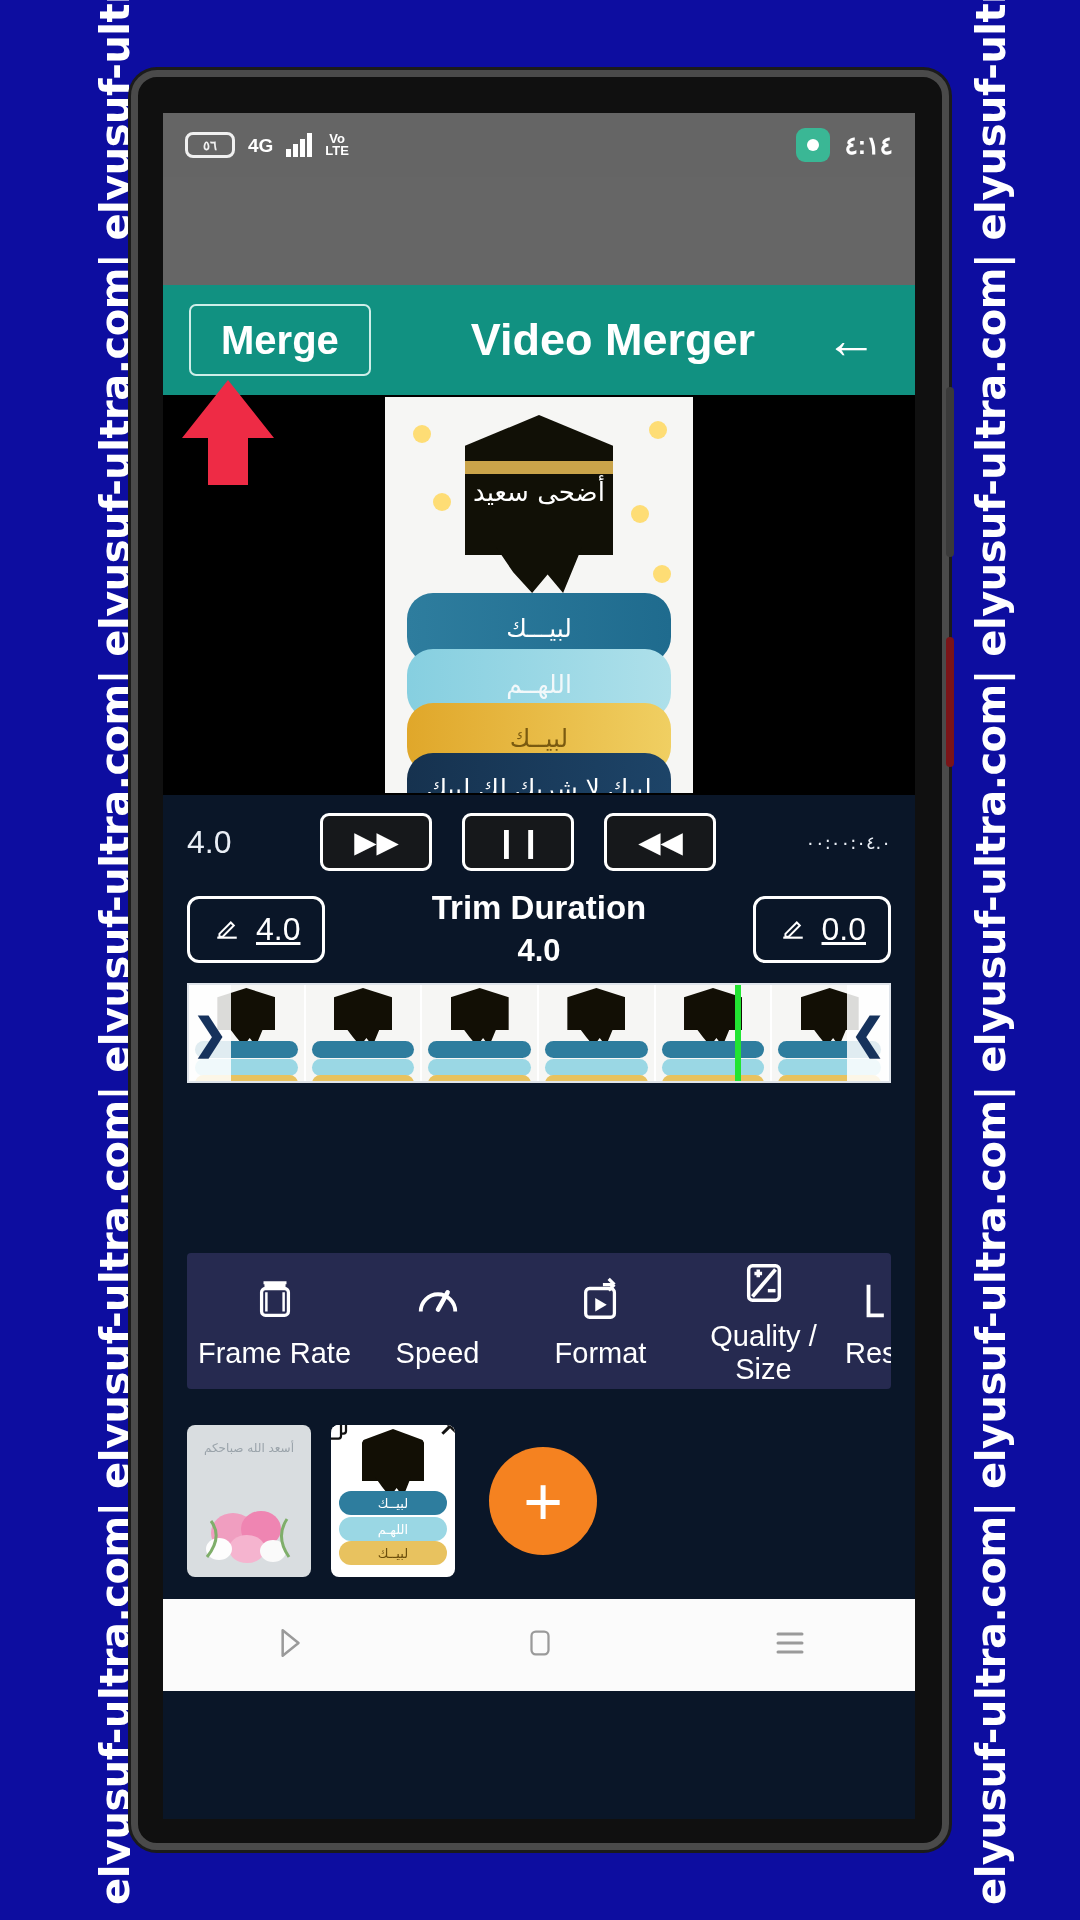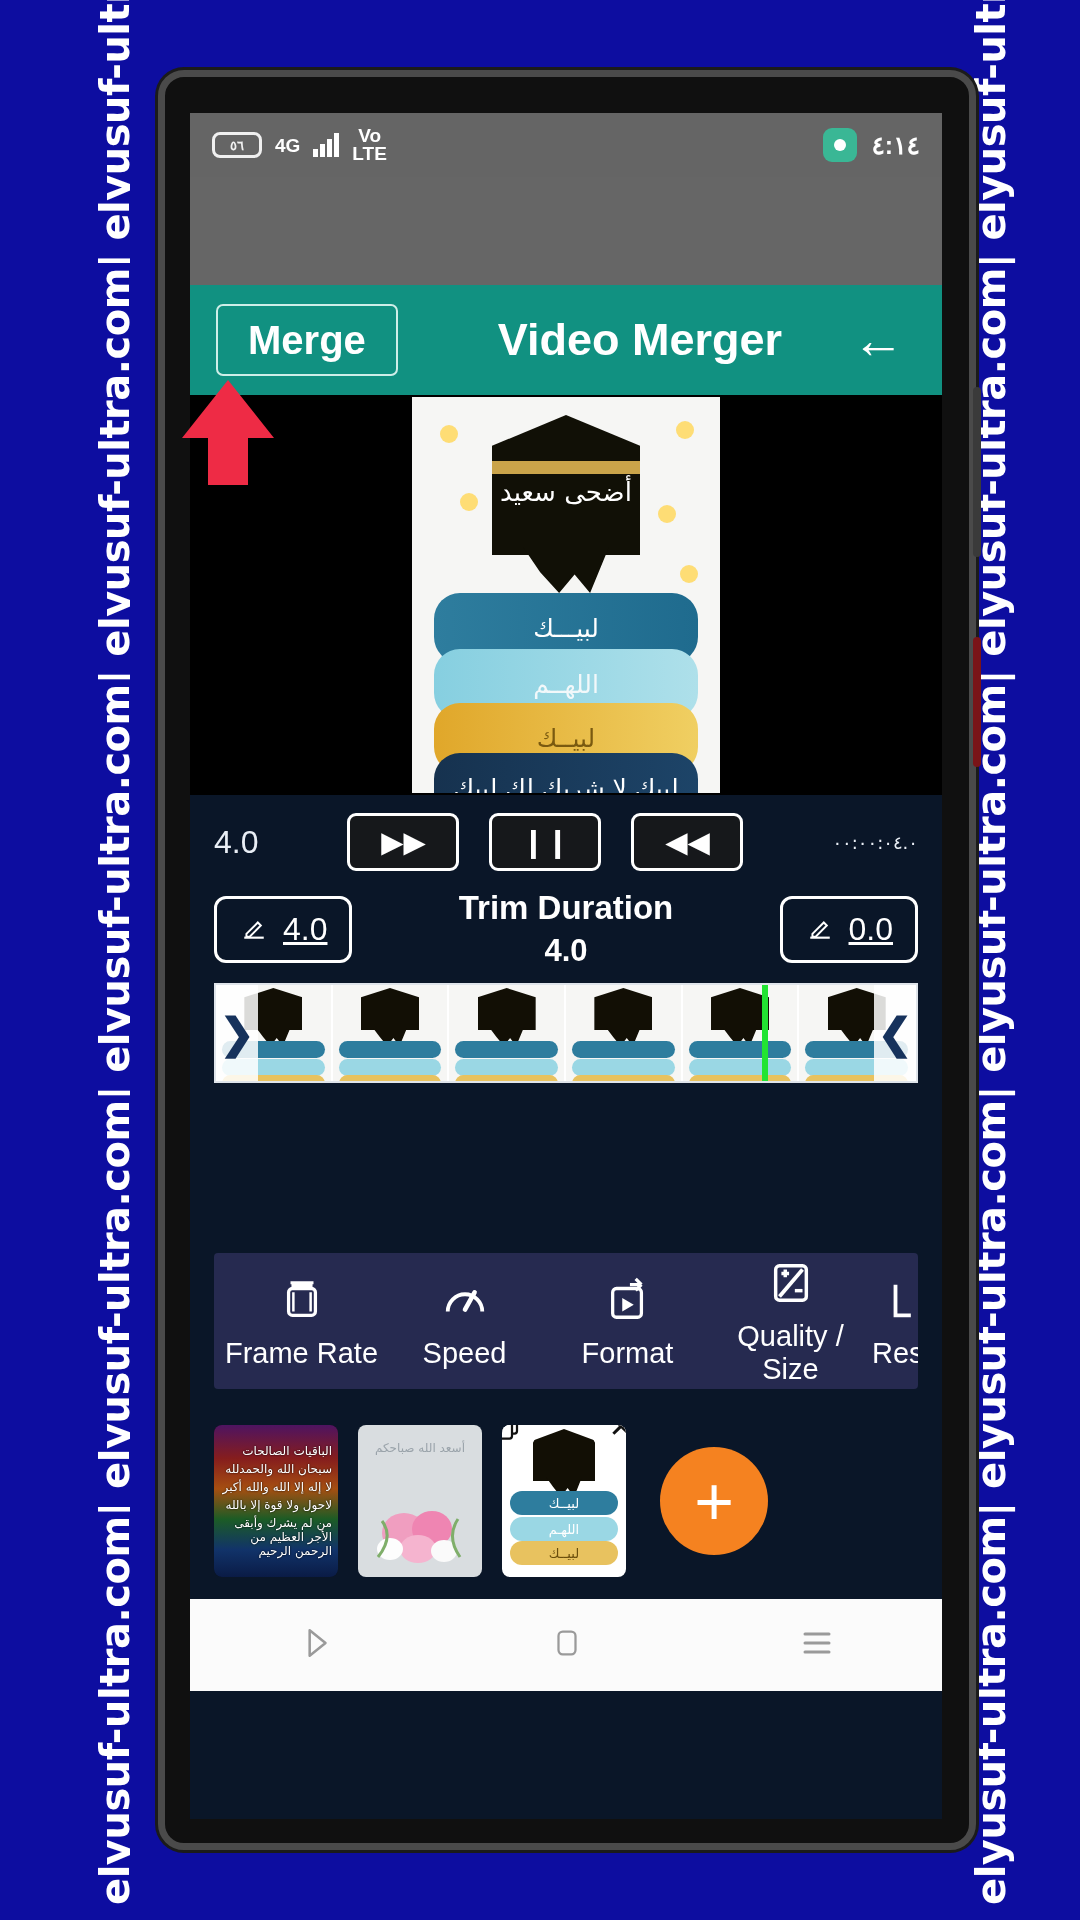--- a/index.html
+++ b/index.html
@@ -36,21 +36,20 @@
   }
 
   
   #device {
     position: absolute; left: 131px; top: 70px;
     width: 818px; height: 1780px;
     background: #101010;
     border: 7px solid #4a4a4a;
     border-radius: 26px;
     box-shadow: 0 0 0 3px #1b1b1b;
-    margin-left: 27px;
   }
   #device::after {
     content: ""; position: absolute; right: -12px; top: 310px;
     width: 8px; height: 170px; background: #3a3a3a; border-radius: 4px;
   }
   #device::before {
     content: ""; position: absolute; right: -12px; top: 560px;
     width: 8px; height: 130px; background: #7a1418; border-radius: 4px;
   }
 
@@ -72,21 +71,21 @@
   .batt {
     width: 50px; height: 26px; border: 3px solid #f0f0f0; border-radius: 8px;
     display: flex; align-items: center; justify-content: center;
     color: #f0f0f0; font-size: 13px; font-weight: bold;
   }
   .net-4g { color: #fff; font-size: 19px; font-weight: bold; line-height: 1; }
   .bars { display: flex; align-items: flex-end; gap: 2px; height: 24px; }
   .bars i { display:block; width: 5px; background: #fff; }
   .bars i:nth-child(1){height:8px} .bars i:nth-child(2){height:13px}
   .bars i:nth-child(3){height:18px} .bars i:nth-child(4){height:24px}
-  .volte { color:#fff; font-size:19px; font-weight:bold; line-height:0.95; text-align:center; }
+  .volte { color:#fff; font-size:13px; font-weight:bold; line-height:0.95; text-align:center; }
   .app-chip {
     width: 34px; height: 34px; border-radius: 9px; background: #3ab795;
     display:flex; align-items:center; justify-content:center;
   }
   .app-chip b { width:12px; height:12px; background:#fff; border-radius:50%; display:block; }
   .sb-clock { color:#fff; font-size:25px; font-weight:bold; }
 
   
   .grey-fill { height: 108px; background: #666666; }
 
@@ -459,30 +458,20 @@
             <div class="oicon">
               <svg width="46" height="46" viewBox="0 0 24 24">
                 <path d="M6 4v16h8" fill="none" stroke="#fff" stroke-width="2"></path>
               </svg>
             </div>
             <div class="olbl">Reso</div>
           </div>
         </div>
 
       <div class="clips">
-        <div class="clip clip1">
-          <div class="g"></div>
-          <div class="lines" id="clip1-lines">
-              <span>الباقيات الصالحات</span>
-              <span>سبحان الله والحمدلله</span>
-              <span>لا إله إلا الله والله أكبر</span>
-              <span>لاحول ولا قوة إلا بالله</span>
-              <span>من لم يشرك وأبقى الأجر العظيم من الرحمن الرحيم</span>
-            </div>
-        </div>
         <div class="clip clip2">
           <div class="hdr">أسعد الله صباحكم</div>
           <svg class="rose" viewBox="0 0 92 78">
             <ellipse cx="30" cy="46" rx="22" ry="20" fill="#f09ec0"></ellipse>
             <ellipse cx="58" cy="42" rx="20" ry="18" fill="#ef85b2"></ellipse>
             <ellipse cx="44" cy="62" rx="18" ry="14" fill="#f5b4cf"></ellipse>
             <ellipse cx="16" cy="62" rx="13" ry="11" fill="#fdfdfd"></ellipse>
             <ellipse cx="70" cy="64" rx="13" ry="11" fill="#fafafa"></ellipse>
             <path d="M4 70 Q20 50 8 34" stroke="#7fae6a" stroke-width="3" fill="none"></path>
             <path d="M86 70 Q72 50 84 32" stroke="#7fae6a" stroke-width="3" fill="none"></path>

